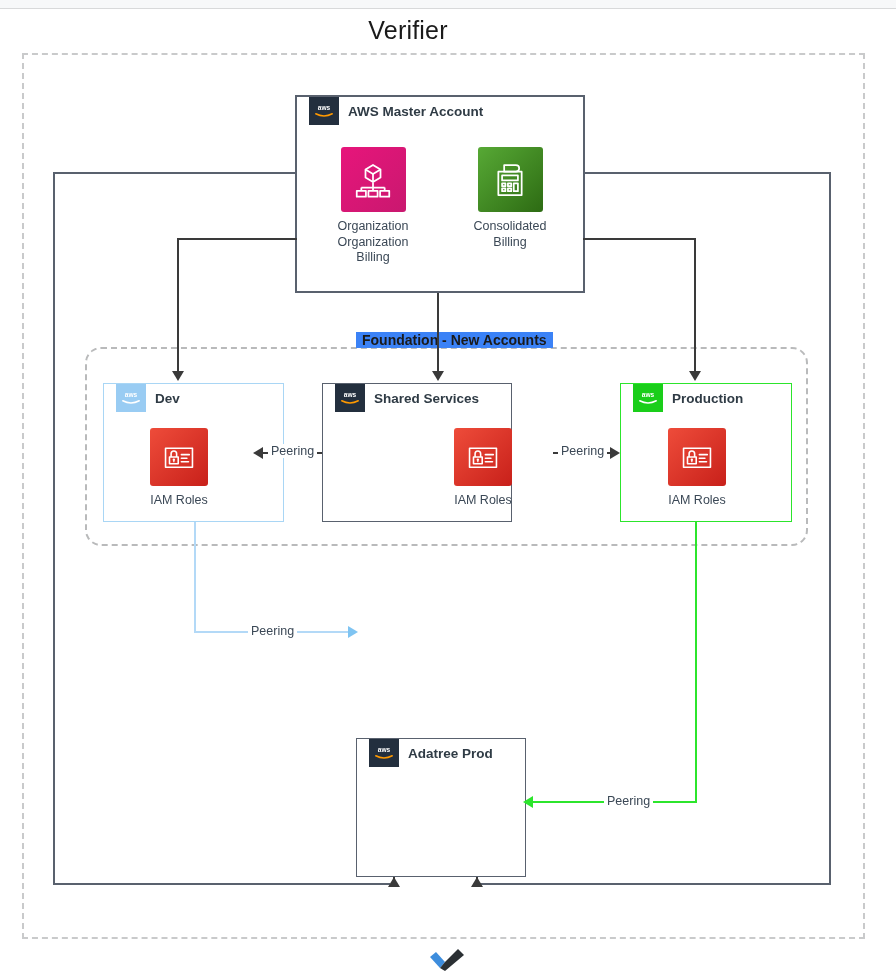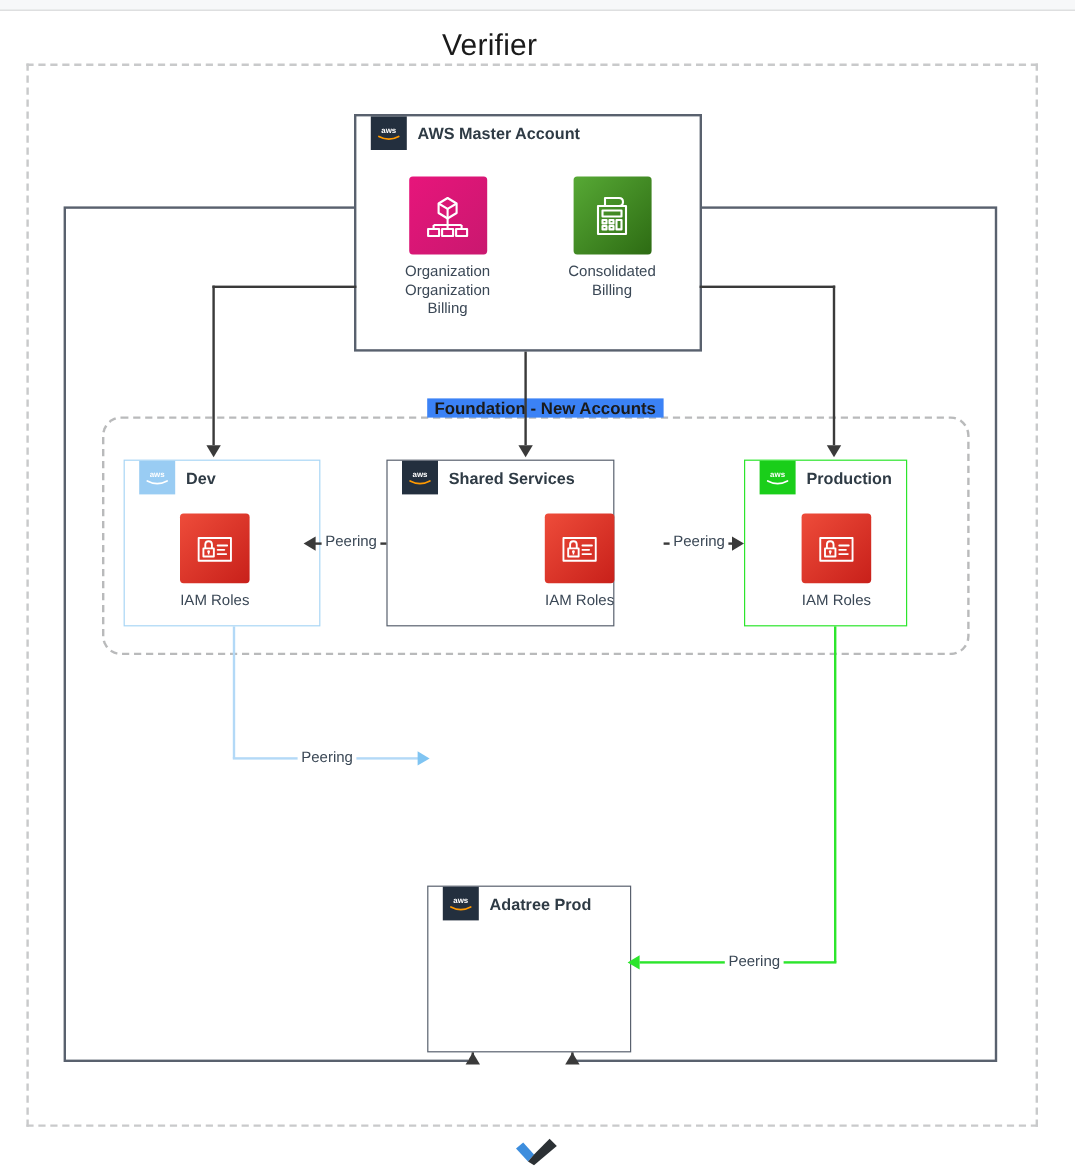--- a/index.html
+++ b/index.html
@@ -21,21 +21,21 @@
     left: 0; top: 0;
     width: 896px; height: 9px;
     background: #f7f8f9;
     border-bottom: 1px solid #d8d9da;
     box-sizing: border-box;
   }
 
   
   .diagram-title {
     position: absolute;
-    left: 0; top: 24px;
+    left: 0; top: 16px;
     width: 816px;
     text-align: center;
     font-size: 25px;
     color: #1a1a1a;
     font-weight: 400;
     letter-spacing: 0.2px;
   }
 
   
   .outer-dashed {
@@ -252,21 +252,21 @@
         </svg>
       </div>
       <div class="svc-label">Consolidated
 Billing</div>
     </div>
   </div>
 
   <div class="foundation"></div>
   <div class="foundation-label">Foundation - New Accounts</div>
 
-  <div class="acct-box" style="left:103px; top:383px; width:164px; height:139px; border:1.6px solid #a9d6f5;padding-left:25px;">
+  <div class="acct-box" style="left:103px; top:383px; width:181px; height:139px; border:1.6px solid #a9d6f5;padding-left:25px;">
     <div class="acct-header">
       <span class="aws-badge" style="background:#99ccf3;">
         <svg width="22" height="16" viewBox="0 0 40 26">
           <text x="20" y="12" font-family="'Liberation Sans',sans-serif" font-size="12" font-weight="bold" fill="#ffffff" text-anchor="middle">aws</text>
           <path d="M5 18 Q20 26 35 18" stroke="#ffffff" stroke-width="2.6" fill="none" stroke-linecap="round"></path>
         </svg>
       </span>
       <span class="acct-title">Dev</span>
     </div>
     <div class="svc" style="left:27px; top:44px;">
@@ -306,21 +306,21 @@
             <circle cx="17.5" cy="27.5" r="1.5" fill="#ffffff" stroke="none"></circle>
             <path d="M17.5 28.5 L17.5 30.5" stroke-width="1.6"></path>
             <path d="M27 21 L37 21 M27 25.5 L34 25.5 M27 30 L36 30" stroke-linecap="round"></path>
           </g>
         </svg>
       </div>
       <div class="svc-label">IAM Roles</div>
     </div>
   </div>
 
-  <div class="acct-box" style="left:620px; top:383px; width:136px; height:139px; border:1.8px solid #2ce52c;">
+  <div class="acct-box" style="left:620px; top:383px; width:172px; height:139px; border:1.8px solid #2ce52c;">
     <div class="acct-header">
       <span class="aws-badge" style="background:#1ace1a;">
         <svg width="22" height="16" viewBox="0 0 40 26">
           <text x="20" y="12" font-family="'Liberation Sans',sans-serif" font-size="12" font-weight="bold" fill="#ffffff" text-anchor="middle">aws</text>
           <path d="M5 18 Q20 26 35 18" stroke="#ffffff" stroke-width="2.6" fill="none" stroke-linecap="round"></path>
         </svg>
       </span>
       <span class="acct-title">Production</span>
     </div>
     <div class="svc" style="left:28px; top:44px;">

